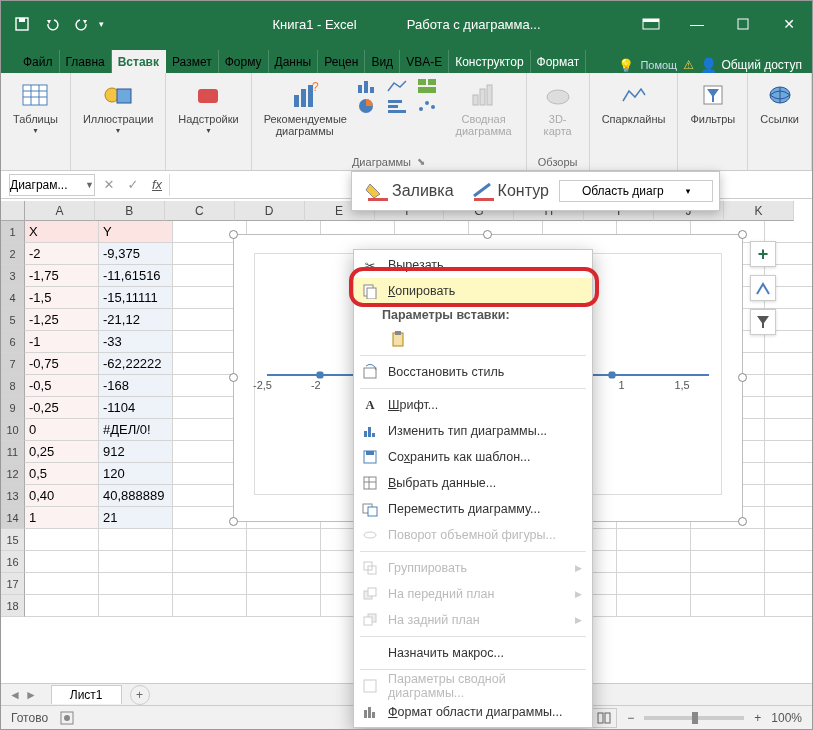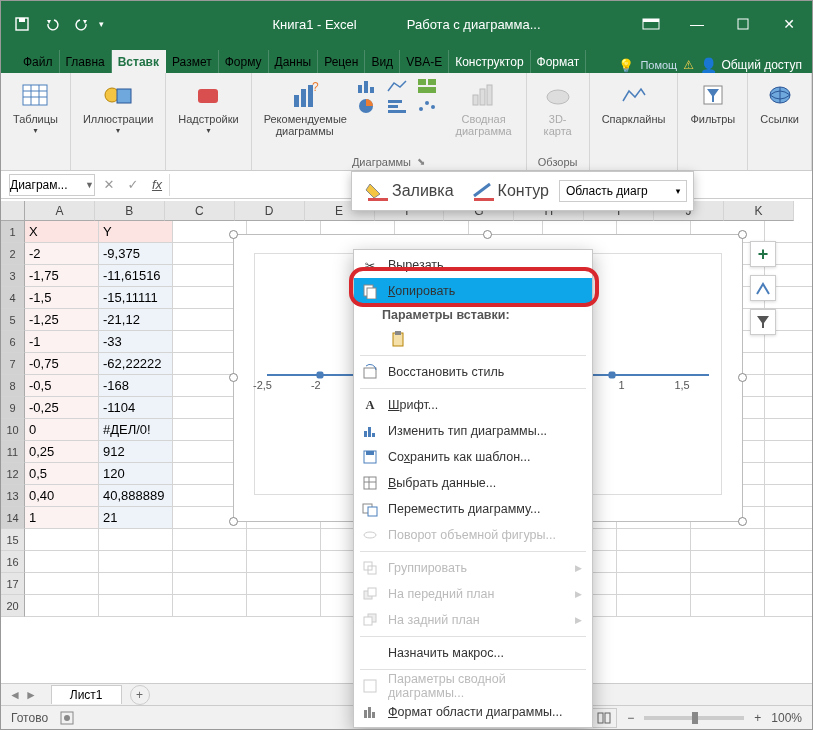--- a/index.html
+++ b/index.html
@@ -35,21 +35,21 @@
 .fbar { height: 28px; border-bottom: 1px solid #ccc; display: flex; align-items: center; background: #fff; }
 .namebox { width: 86px; border: 1px solid #ccc; height: 22px; margin: 0 2px 0 8px; display: flex; align-items: center; padding: 0 0; font-size: 12px; justify-content: space-between; }
 .namebox .dd { font-size: 9px; color: #666; }
 .fb-btn { width: 24px; text-align: center; color: #999; font-size: 13px; }
 .fx { font-style: italic; color: #555; text-decoration: underline; }
 
 
 .minitoolbar { position: absolute; left: 350px; top: 170px; background: #fff; border: 1px solid #c7c7c7; box-shadow: 0 3px 10px rgba(0,0,0,.25); padding: 6px; display: flex; gap: 4px; align-items: center; z-index: 50; }
 .mtb-item { display: flex; align-items: center; font-size: 16px; color: #444; padding: 2px 6px; }
 .mtb-item .ico2 { width: 28px; height: 22px; }
-.mtb-combo { border: 1px solid #ccc; padding: 3px 6px; font-size: 12px; display: flex; align-items: center; gap: 28px; }
+.mtb-combo { border: 1px solid #ccc; padding: 3px 22px; font-size: 12px; display: flex; align-items: center; gap: 22px; }
 
 
 .sheet { position: absolute; left: 0; top: 200px; right: 0; bottom: 46px; overflow: hidden; background: #fff; }
 .colheads { display: flex; position: absolute; left: 24px; top: 0; right: 18px; height: 20px; }
 .colhead { width: 74px; border-right: 1px solid #d4d4d4; border-bottom: 1px solid #aaa; background: #e6e6e6; font-size: 12px; color: #444; text-align: center; line-height: 20px; }
 .corner { position: absolute; left: 0; top: 0; width: 24px; height: 20px; background: #e6e6e6; border-right: 1px solid #aaa; border-bottom: 1px solid #aaa; }
 .rows { position: absolute; left: 0; top: 20px; }
 .row { display: flex; height: 22px; }
 .rowhead { width: 24px; background: #e6e6e6; border-right: 1px solid #aaa; border-bottom: 1px solid #d4d4d4; font-size: 11px; color: #444; text-align: center; line-height: 22px; }
 .rowhead.sel { background: #d2d2d2; }
@@ -72,21 +72,21 @@
 .plot { position: absolute; inset: 18px 20px 26px 20px; border: 1px solid #ddd; }
 .axis-label { position: absolute; font-size: 11px; color: #555; }
 .chart-side { position: absolute; right: -34px; top: 6px; display: flex; flex-direction: column; gap: 8px; }
 .cs-btn { width: 26px; height: 26px; border: 1px solid #ccc; background: #fff; display: flex; align-items: center; justify-content: center; box-shadow: 0 1px 3px rgba(0,0,0,.15); }
 .line-series { position: absolute; top: 50%; left: 12px; right: 12px; height: 2px; background: #4a7ebb; }
 .marker { position: absolute; width: 7px; height: 7px; background: #4a7ebb; border-radius: 2px; transform: translate(-50%,-50%); }
 
 
 .ctxmenu { position: absolute; left: 352px; top: 248px; width: 240px; background: #fff; border: 1px solid #c7c7c7; box-shadow: 0 6px 18px rgba(0,0,0,.3); z-index: 60; font-size: 12.5px; color: #333; padding: 2px 0; }
 .ctx-item { display: flex; align-items: center; height: 26px; padding: 0 10px 0 6px; gap: 8px; position: relative; }
-.ctx-item.hover { background: #0ea5e9; }
+.ctx-item.hover { background: #fef9c3; }
 .ctx-item.disabled { color: #bbb; }
 .ctx-ico { width: 20px; height: 20px; display: flex; align-items: center; justify-content: center; flex-shrink: 0; }
 .ctx-sep { height: 1px; background: #e0e0e0; margin: 3px 6px; }
 .ctx-item .arrow { margin-left: auto; font-size: 9px; color: #666; }
 .ctx-item.disabled .arrow { color: #ccc; }
 .u { text-decoration: underline; }
 .highlight-ring { position: absolute; left: 348px; top: 266px; width: 250px; height: 40px; border: 4px solid #d9272e; border-radius: 14px; z-index: 70; pointer-events: none; }
 .ctx-title { padding: 4px 8px; font-weight: 600; color: #555; }
 
 
@@ -606,21 +606,21 @@
         <div class="cell"></div>
         <div class="cell"></div>
         <div class="cell"></div>
         <div class="cell"></div>
         <div class="cell"></div>
         <div class="cell"></div>
         <div class="cell"></div>
         <div class="cell"></div>
       </div>
       <div class="row">
-        <div class="rowhead">20</div>
+        <div class="rowhead">18</div>
         <div class="cell"></div>
         <div class="cell"></div>
         <div class="cell"></div>
         <div class="cell"></div>
         <div class="cell"></div>
         <div class="cell"></div>
         <div class="cell"></div>
         <div class="cell"></div>
         <div class="cell"></div>
         <div class="cell"></div>

